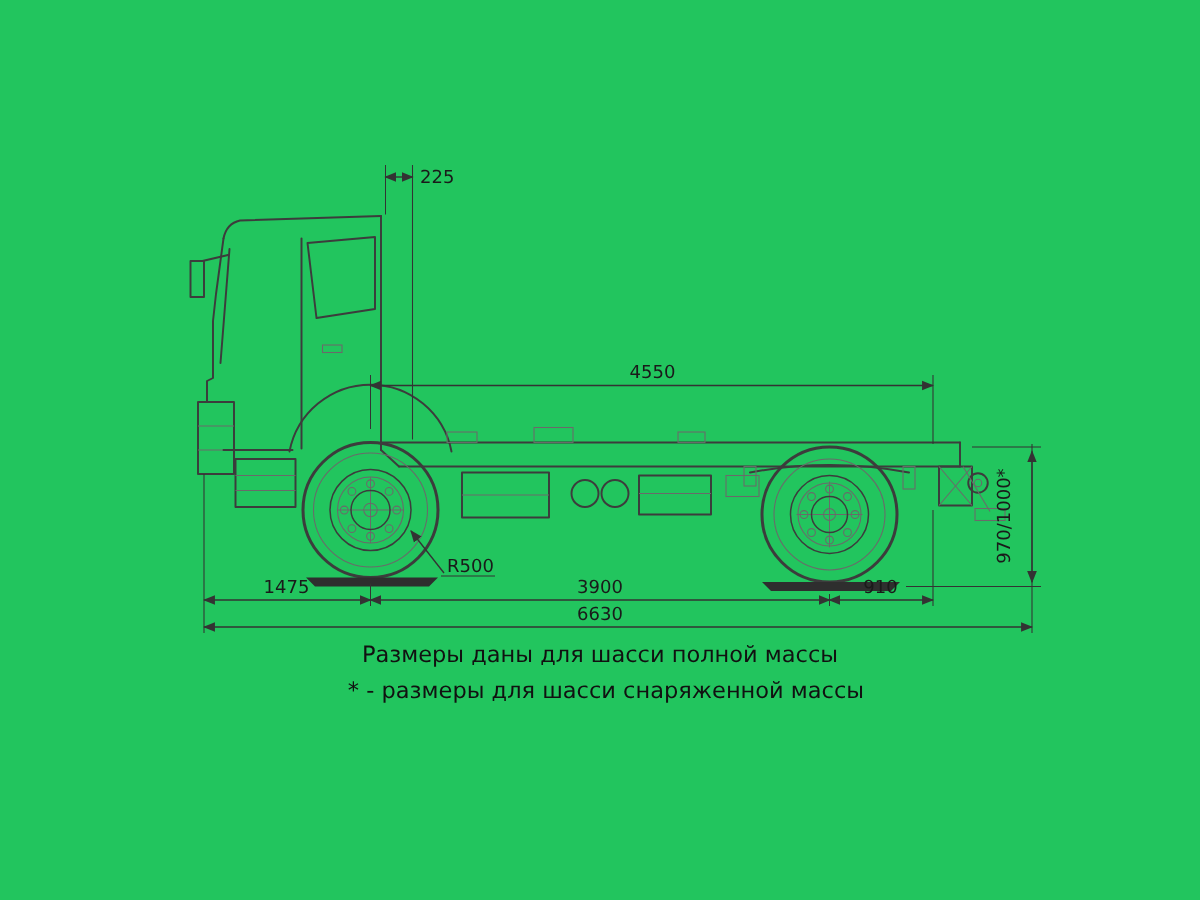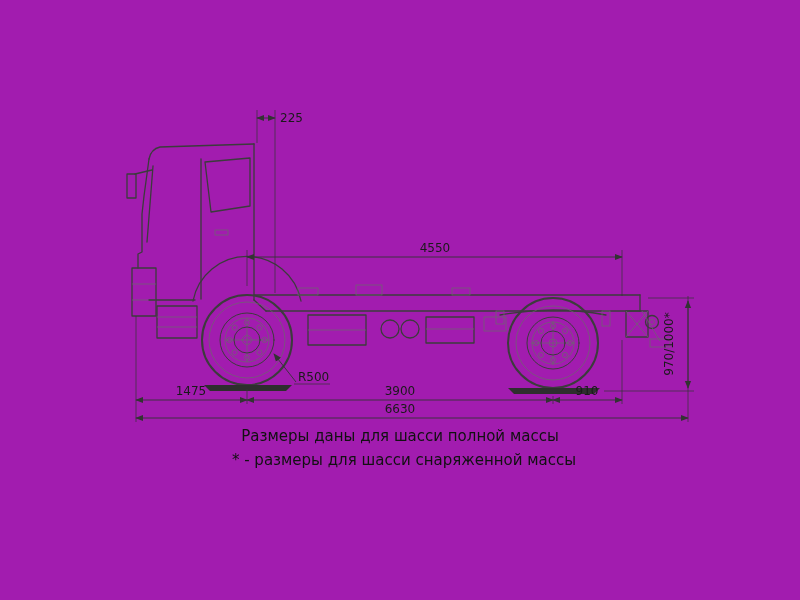--- a/index.html
+++ b/index.html
@@ -1,16 +1,16 @@
 <!DOCTYPE html>
 <html><head>
 <meta charset="utf-8">
 <style>
   html,body{margin:0;padding:0;background:#fff;}
-  #canvas{position:relative;width:800px;height:600px;background:#a21caf;overflow:hidden;
+  #canvas{position:relative;width:800px;height:600px;background:#22c55e;overflow:hidden;
           font-family:"DejaVu Sans",sans-serif;}
   svg{display:block;}
   .outline{fill:none;stroke:#3c3c3c;stroke-width:1.3;stroke-linejoin:round;stroke-linecap:round;}
   .thin{fill:none;stroke:#6a6a6a;stroke-width:0.7;}
   .dim{stroke:#333;stroke-width:0.9;fill:none;}
   .ext{stroke:#333;stroke-width:0.7;fill:none;}
   .fillblk{fill:#2e2e2e;stroke:none;}
   .dimtext{font:12px "DejaVu Sans",sans-serif;fill:#1a1a1a;}
   .note{font:15px "DejaVu Sans",sans-serif;fill:#111;}
 </style>

